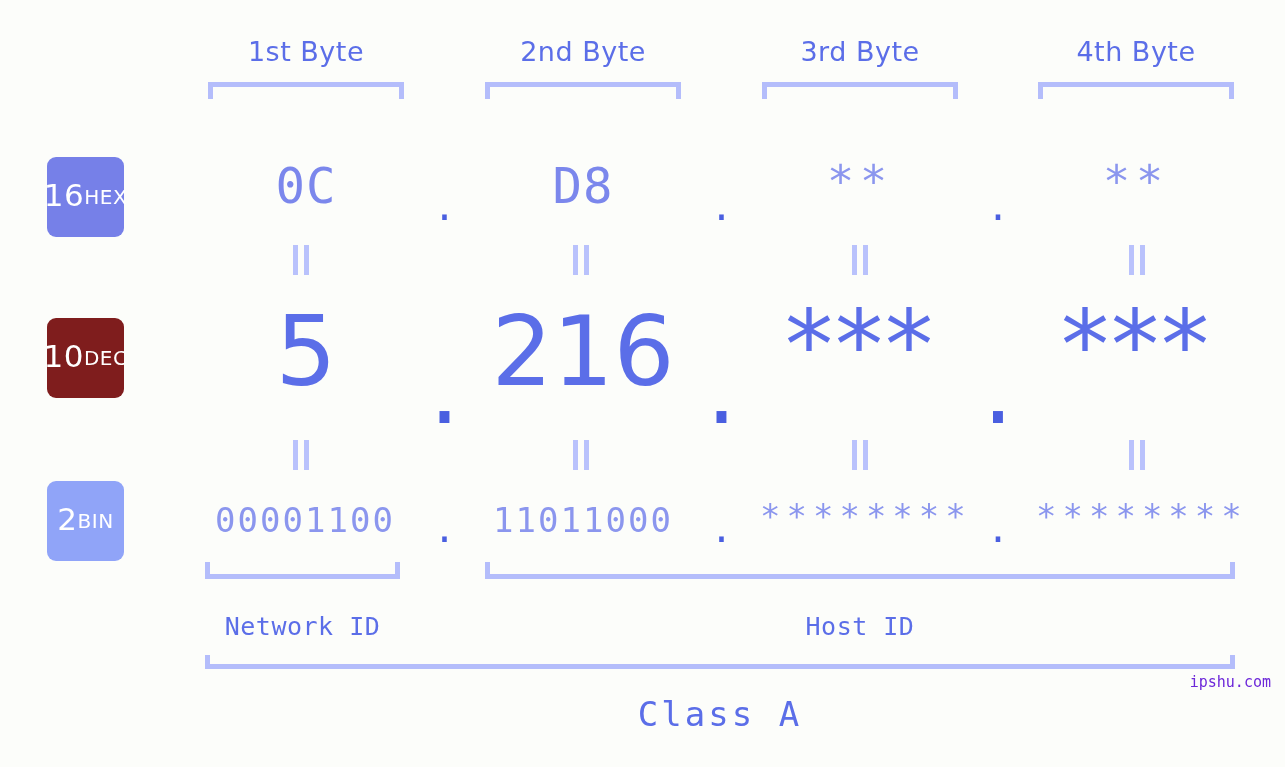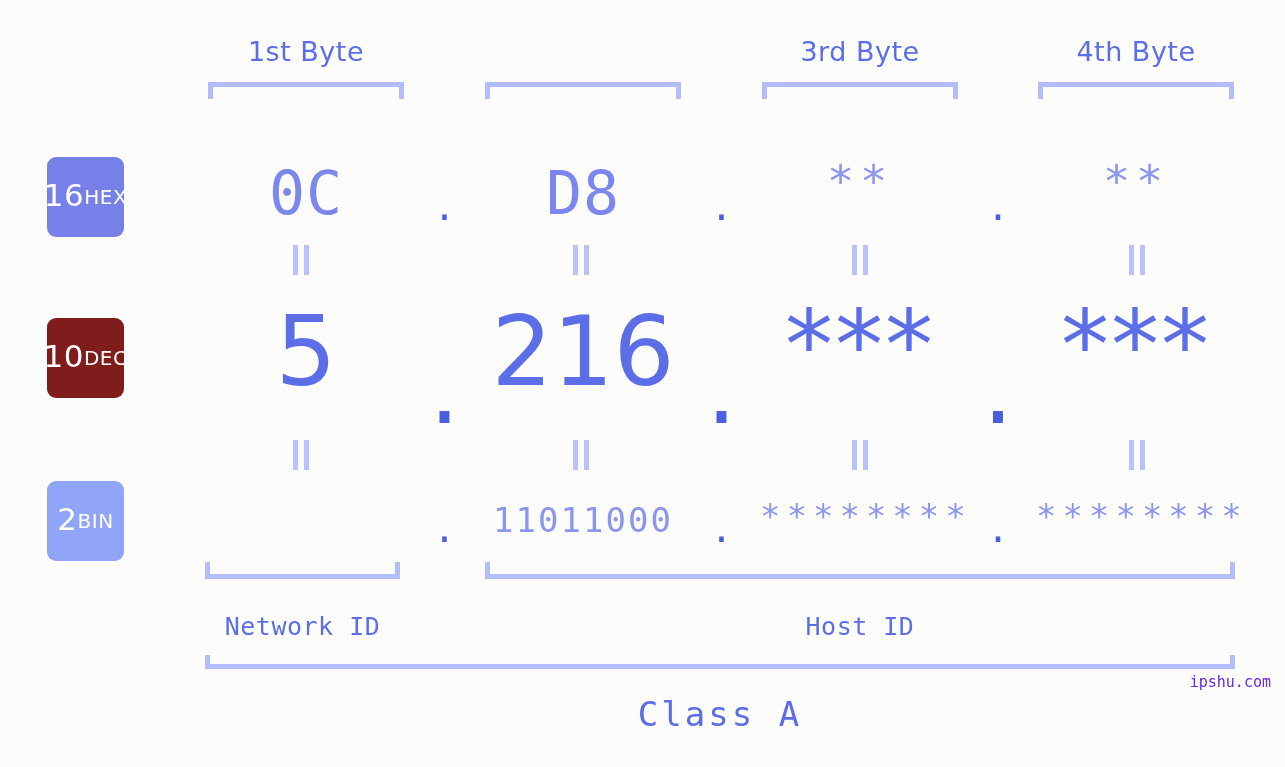--- a/index.html
+++ b/index.html
@@ -83,21 +83,21 @@
   
   .cell {
     position: absolute;
     text-align: center;
     white-space: nowrap;
     font-family: "DejaVu Sans Mono", monospace;
   }
 
   
   .hex-val {
-    font-size: 60px;
+    font-size: 49px;
     color: #7b87ec;
     letter-spacing: 1px;
   }
   .hex-star {
     font-size: 45px;
     color: #8b96ee;
     letter-spacing: 6px;
   }
   .dot-small {
     position: absolute;
@@ -190,20 +190,21 @@
     color: #6d28d9;
     letter-spacing: 0px;
   }
 </style>
 </head>
 <body>
 
 <div id="stage">
 
   <div class="byte-head" style="left:208px; width:196px;">1st Byte</div>
+  <div class="byte-head" style="left:485px; width:196px;">2nd Byte</div>
   <div class="byte-head" style="left:762px; width:196px;">3rd Byte</div>
   <div class="byte-head" style="left:1038px; width:196px;">4th Byte</div>
 
   <div class="bracket down" style="left:208px; top:82px; width:196px;"></div>
   <div class="bracket down" style="left:485px; top:82px; width:196px;"></div>
   <div class="bracket down" style="left:762px; top:82px; width:196px;"></div>
   <div class="bracket down" style="left:1038px; top:82px; width:196px;"></div>
 
   <div class="badge" style="top:157px; background:#7680e8;">
     <span class="num">16</span>
@@ -261,20 +262,21 @@
   </div>
   <div class="eq" style="left:850px; top:440px;">
     <i></i>
       <i></i>
   </div>
   <div class="eq" style="left:1127px; top:440px;">
     <i></i>
       <i></i>
   </div>
 
+  <div class="cell bin-val" style="left:200px; top:500px; width:210px;">00001100</div>
   <div class="dot-small" style="left:404px; top:527px; width:81px;">.</div>
   <div class="cell bin-val" style="left:478px; top:500px; width:210px;">11011000</div>
   <div class="dot-small" style="left:681px; top:527px; width:81px;">.</div>
   <div class="cell bin-star" style="left:760px; top:496px; width:210px;">********</div>
   <div class="dot-small" style="left:958px; top:527px; width:80px;">.</div>
   <div class="cell bin-star" style="left:1036px; top:496px; width:210px;">********</div>
 
   <div class="bracket up" style="left:205px; top:562px; width:195px;"></div>
   <div class="bracket up" style="left:485px; top:562px; width:750px;"></div>
 

